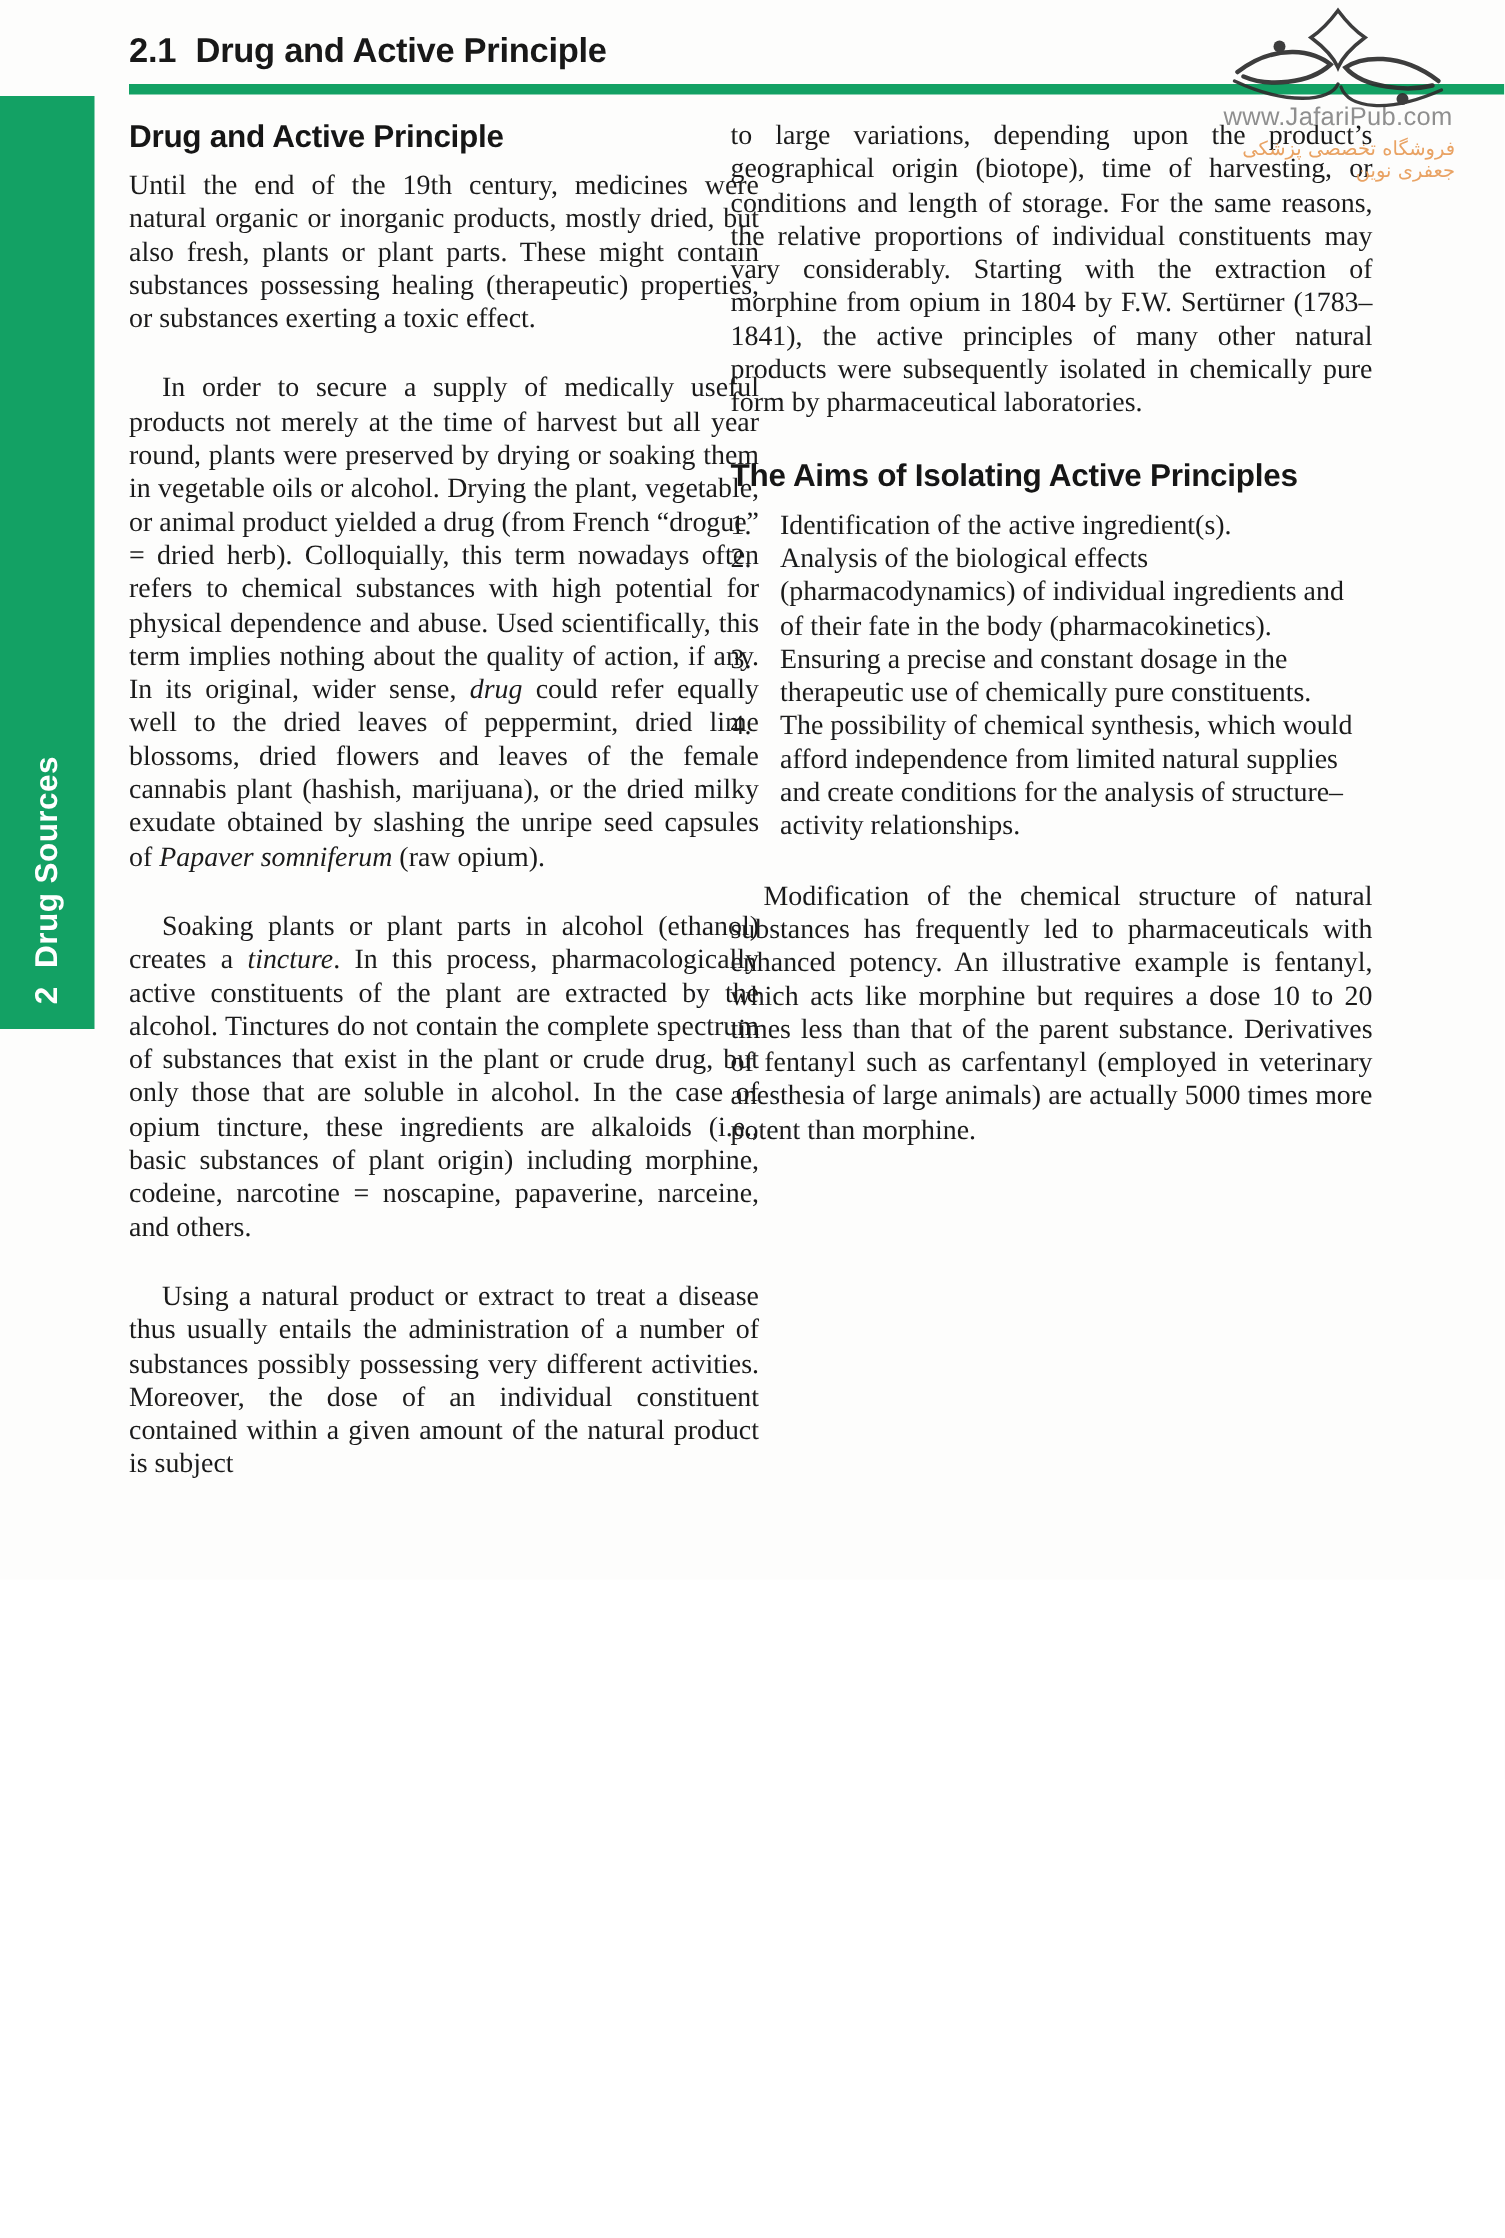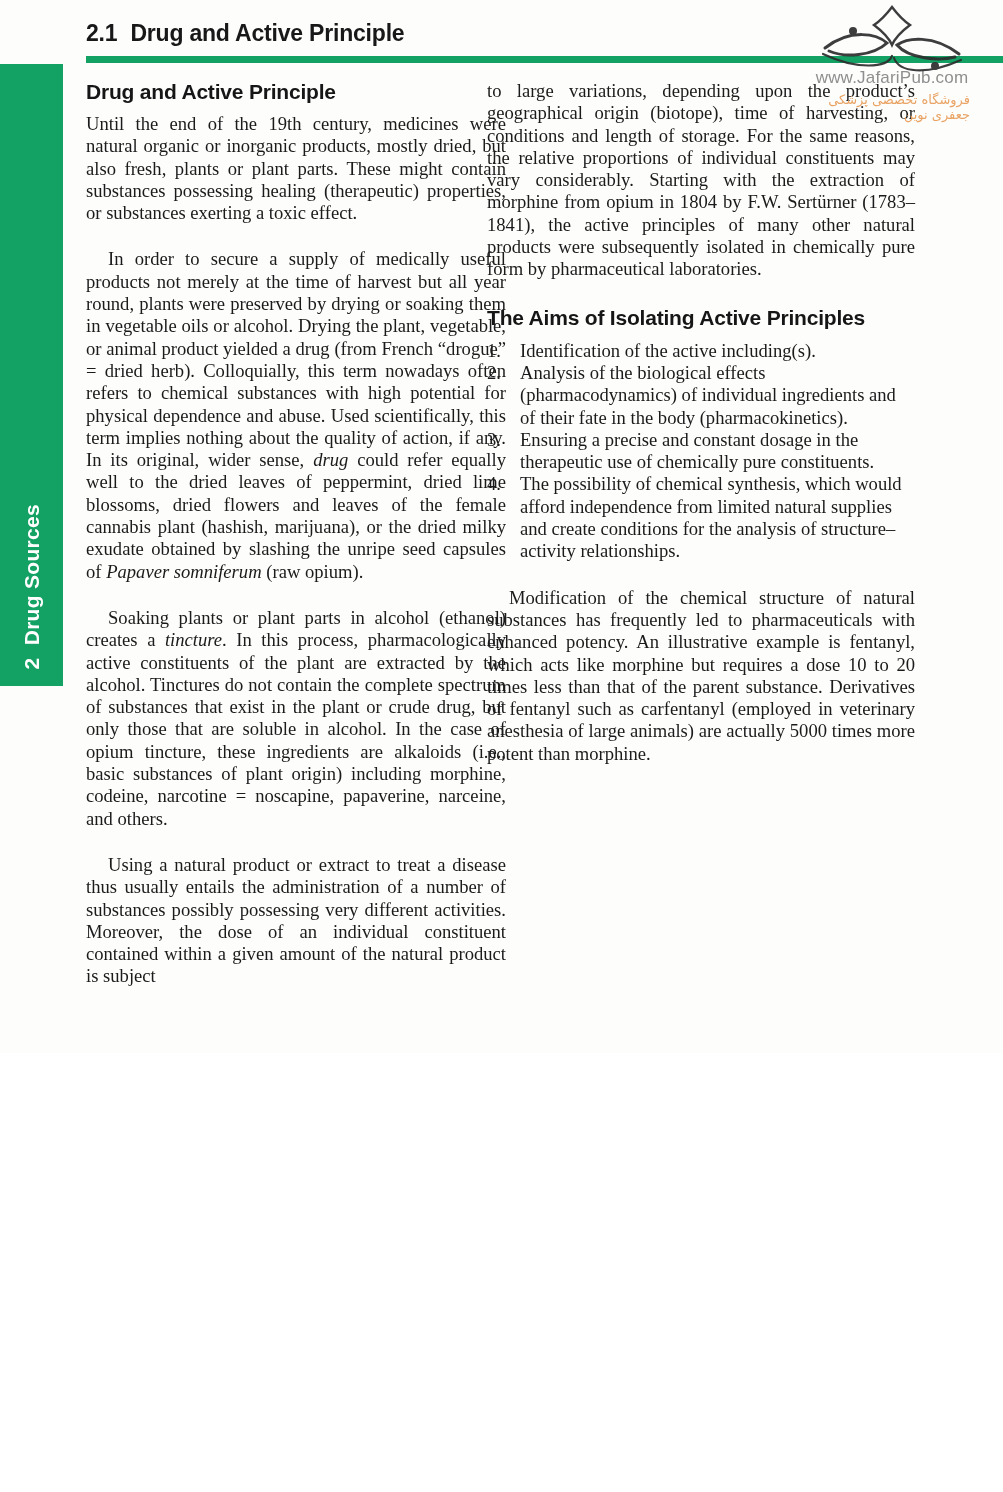--- a/index.html
+++ b/index.html
@@ -107,21 +107,21 @@
   </div>
 
   <div class="col col2">
     <div>
         <p class="body-p"><span>to large variations, depending upon the product’s geographical origin (biotope), time of harvesting, or conditions and length of storage. For the same reasons, the relative proportions of individual constituents may vary considerably. Starting with the extraction of morphine from opium in 1804 by F.W. Sertürner (1783–1841), the active principles of many other natural products were subsequently isolated in chemically pure form by pharmaceutical laboratories.</span></p>
       </div>
     <h2 class="col-heading aims-heading">The Aims of Isolating Active Principles</h2>
     <div class="aims-list">
         <div class="aims-item">
           <span class="aims-num">1.</span>
-          <span class="aims-text">Identification of the active including(s).</span>
+          <span class="aims-text">Identification of the active ingredient(s).</span>
         </div>
         <div class="aims-item">
           <span class="aims-num">2.</span>
           <span class="aims-text">Analysis of the biological effects (pharmacodynamics) of individual ingredients and of their fate in the body (pharmacokinetics).</span>
         </div>
         <div class="aims-item">
           <span class="aims-num">3.</span>
           <span class="aims-text">Ensuring a precise and constant dosage in the therapeutic use of chemically pure constituents.</span>
         </div>
         <div class="aims-item">

